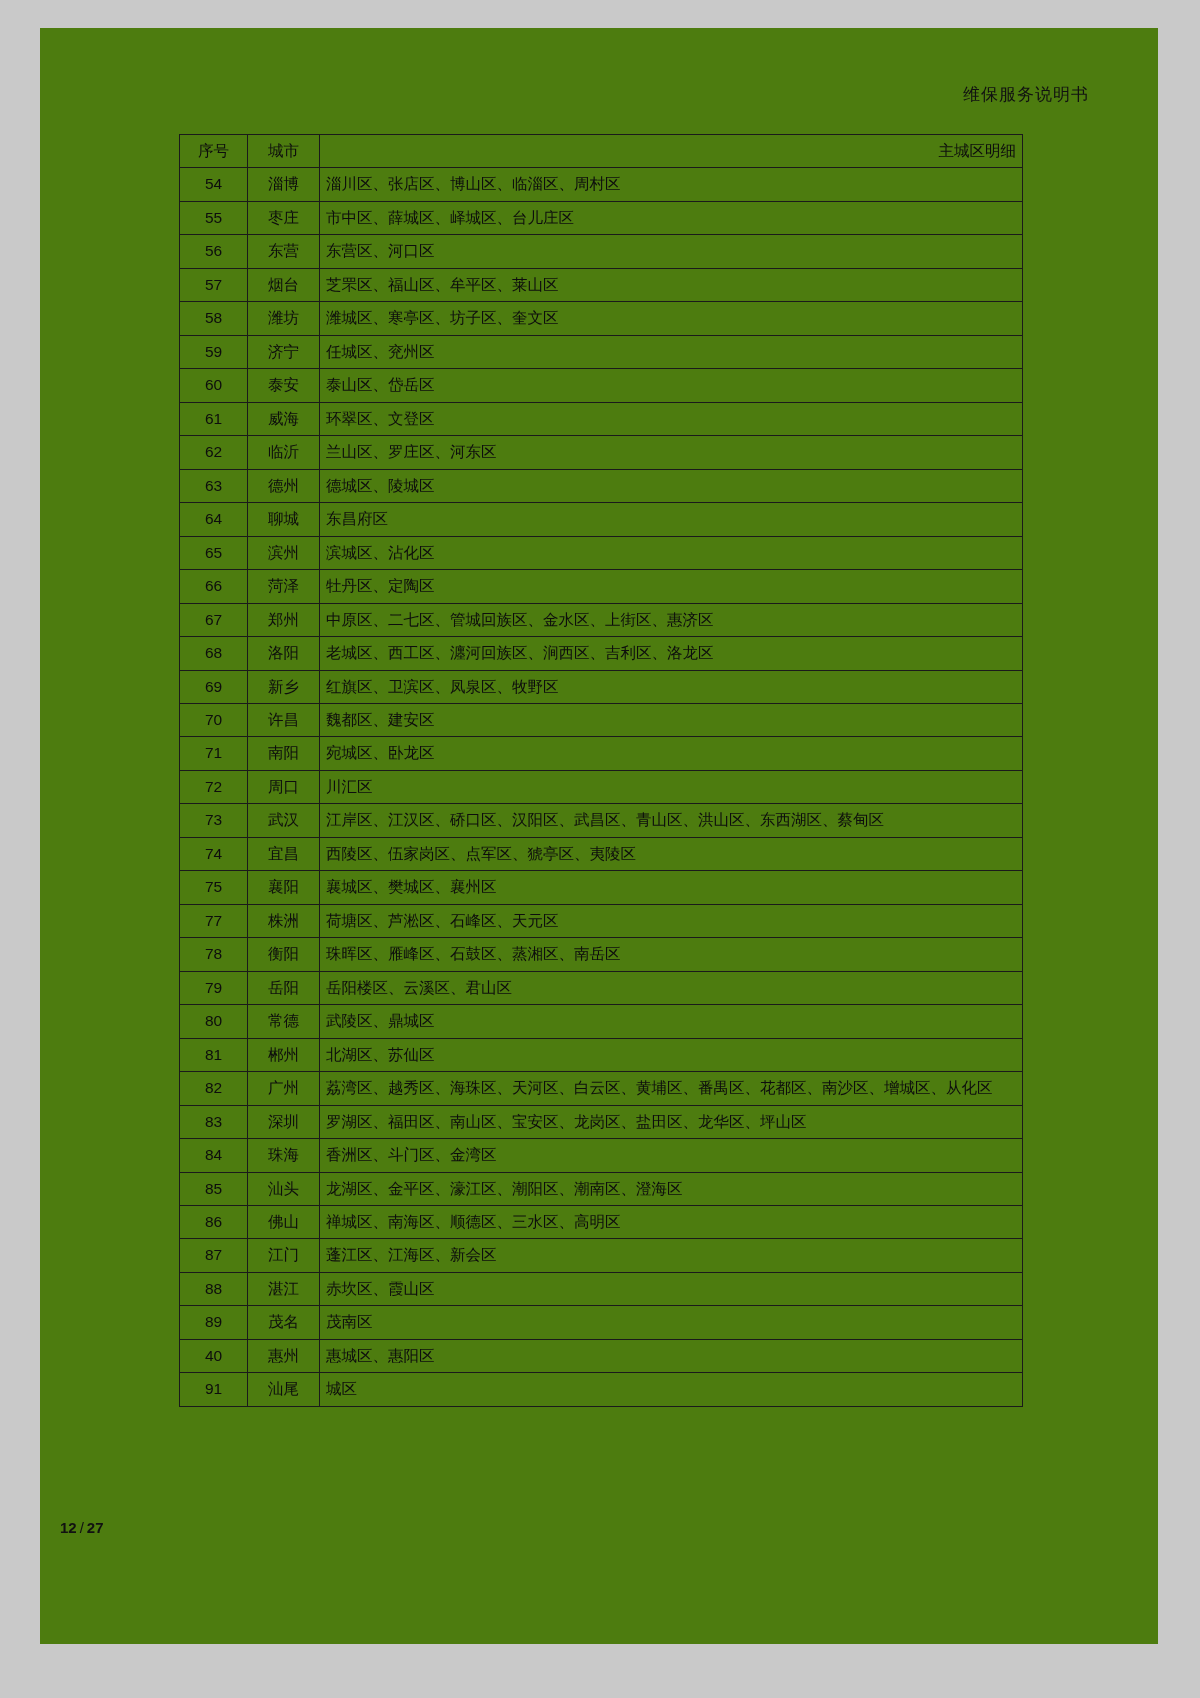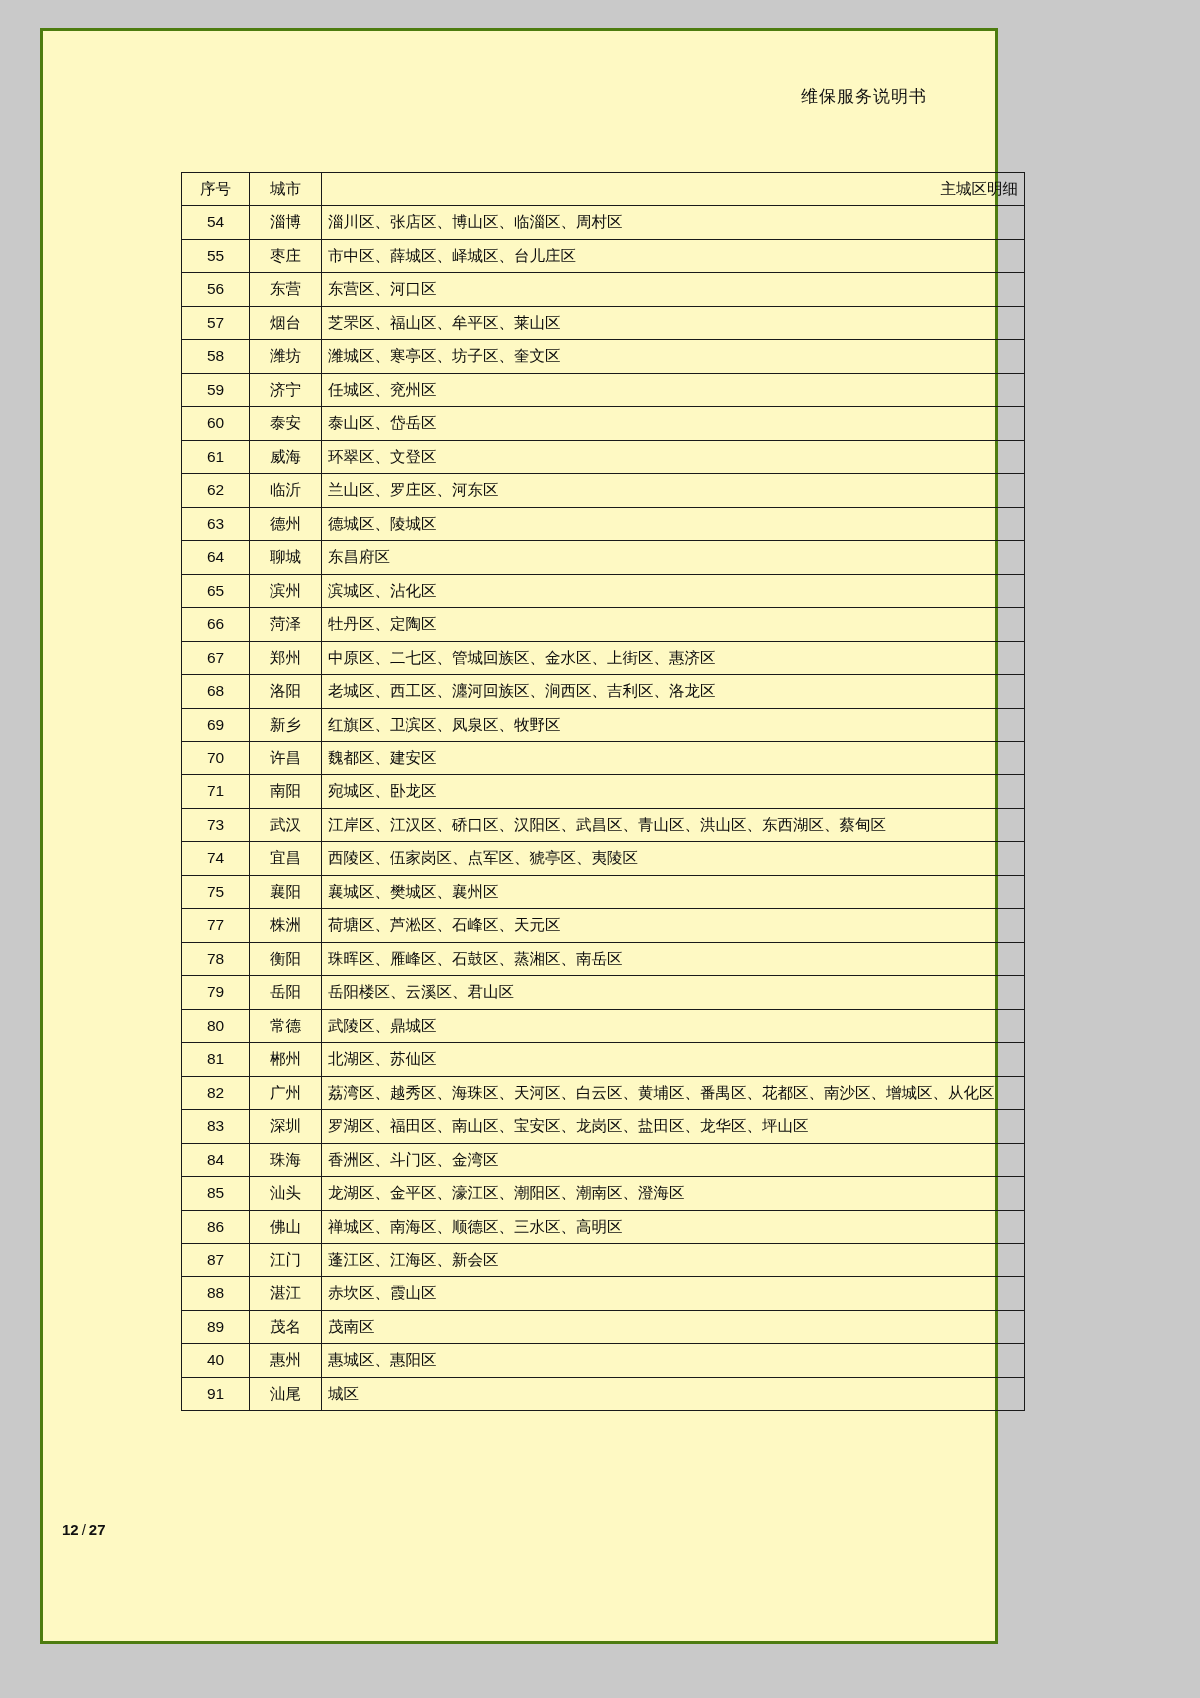--- a/index.html
+++ b/index.html
@@ -9,41 +9,40 @@
   }
   body {
     width: 1200px;
     height: 1698px;
     font-family: "Liberation Sans", sans-serif;
   }
   .page {
     position: absolute;
     left: 40px;
     top: 28px;
-    width: 958px;
+    width: 1118px;
     height: 1616px;
-    background: #fef9c3;
-    border: 3px solid #4d7c0f;
+    background: #4d7c0f;
+    border: 1px solid #4d7c0f;
     box-sizing: border-box;
   }
   .header {
     position: absolute;
     right: 68px;
     top: 54px;
     font-size: 17px;
     color: #111;
     letter-spacing: 1px;
     white-space: nowrap;
   }
   .table-wrap {
     position: absolute;
     left: 138px;
     top: 105px;
     width: 843px;
-    margin-top: 36px;
   }
   table.main {
     border-collapse: collapse;
     width: 843px;
     table-layout: fixed;
   }
   table.main td, table.main th {
     border: 1px solid #1a1a1a;
     font-size: 15.5px;
     color: #0d0d0d;
@@ -186,20 +185,25 @@
             <td class="no">70</td>
             <td class="city">许昌</td>
             <td class="detail">魏都区、建安区</td>
           </tr>
           <tr>
             <td class="no">71</td>
             <td class="city">南阳</td>
             <td class="detail">宛城区、卧龙区</td>
           </tr>
           <tr>
+            <td class="no">72</td>
+            <td class="city">周口</td>
+            <td class="detail">川汇区</td>
+          </tr>
+          <tr>
             <td class="no">73</td>
             <td class="city">武汉</td>
             <td class="detail">江岸区、江汉区、硚口区、汉阳区、武昌区、青山区、洪山区、东西湖区、蔡甸区</td>
           </tr>
           <tr>
             <td class="no">74</td>
             <td class="city">宜昌</td>
             <td class="detail">西陵区、伍家岗区、点军区、猇亭区、夷陵区</td>
           </tr>
           <tr>

